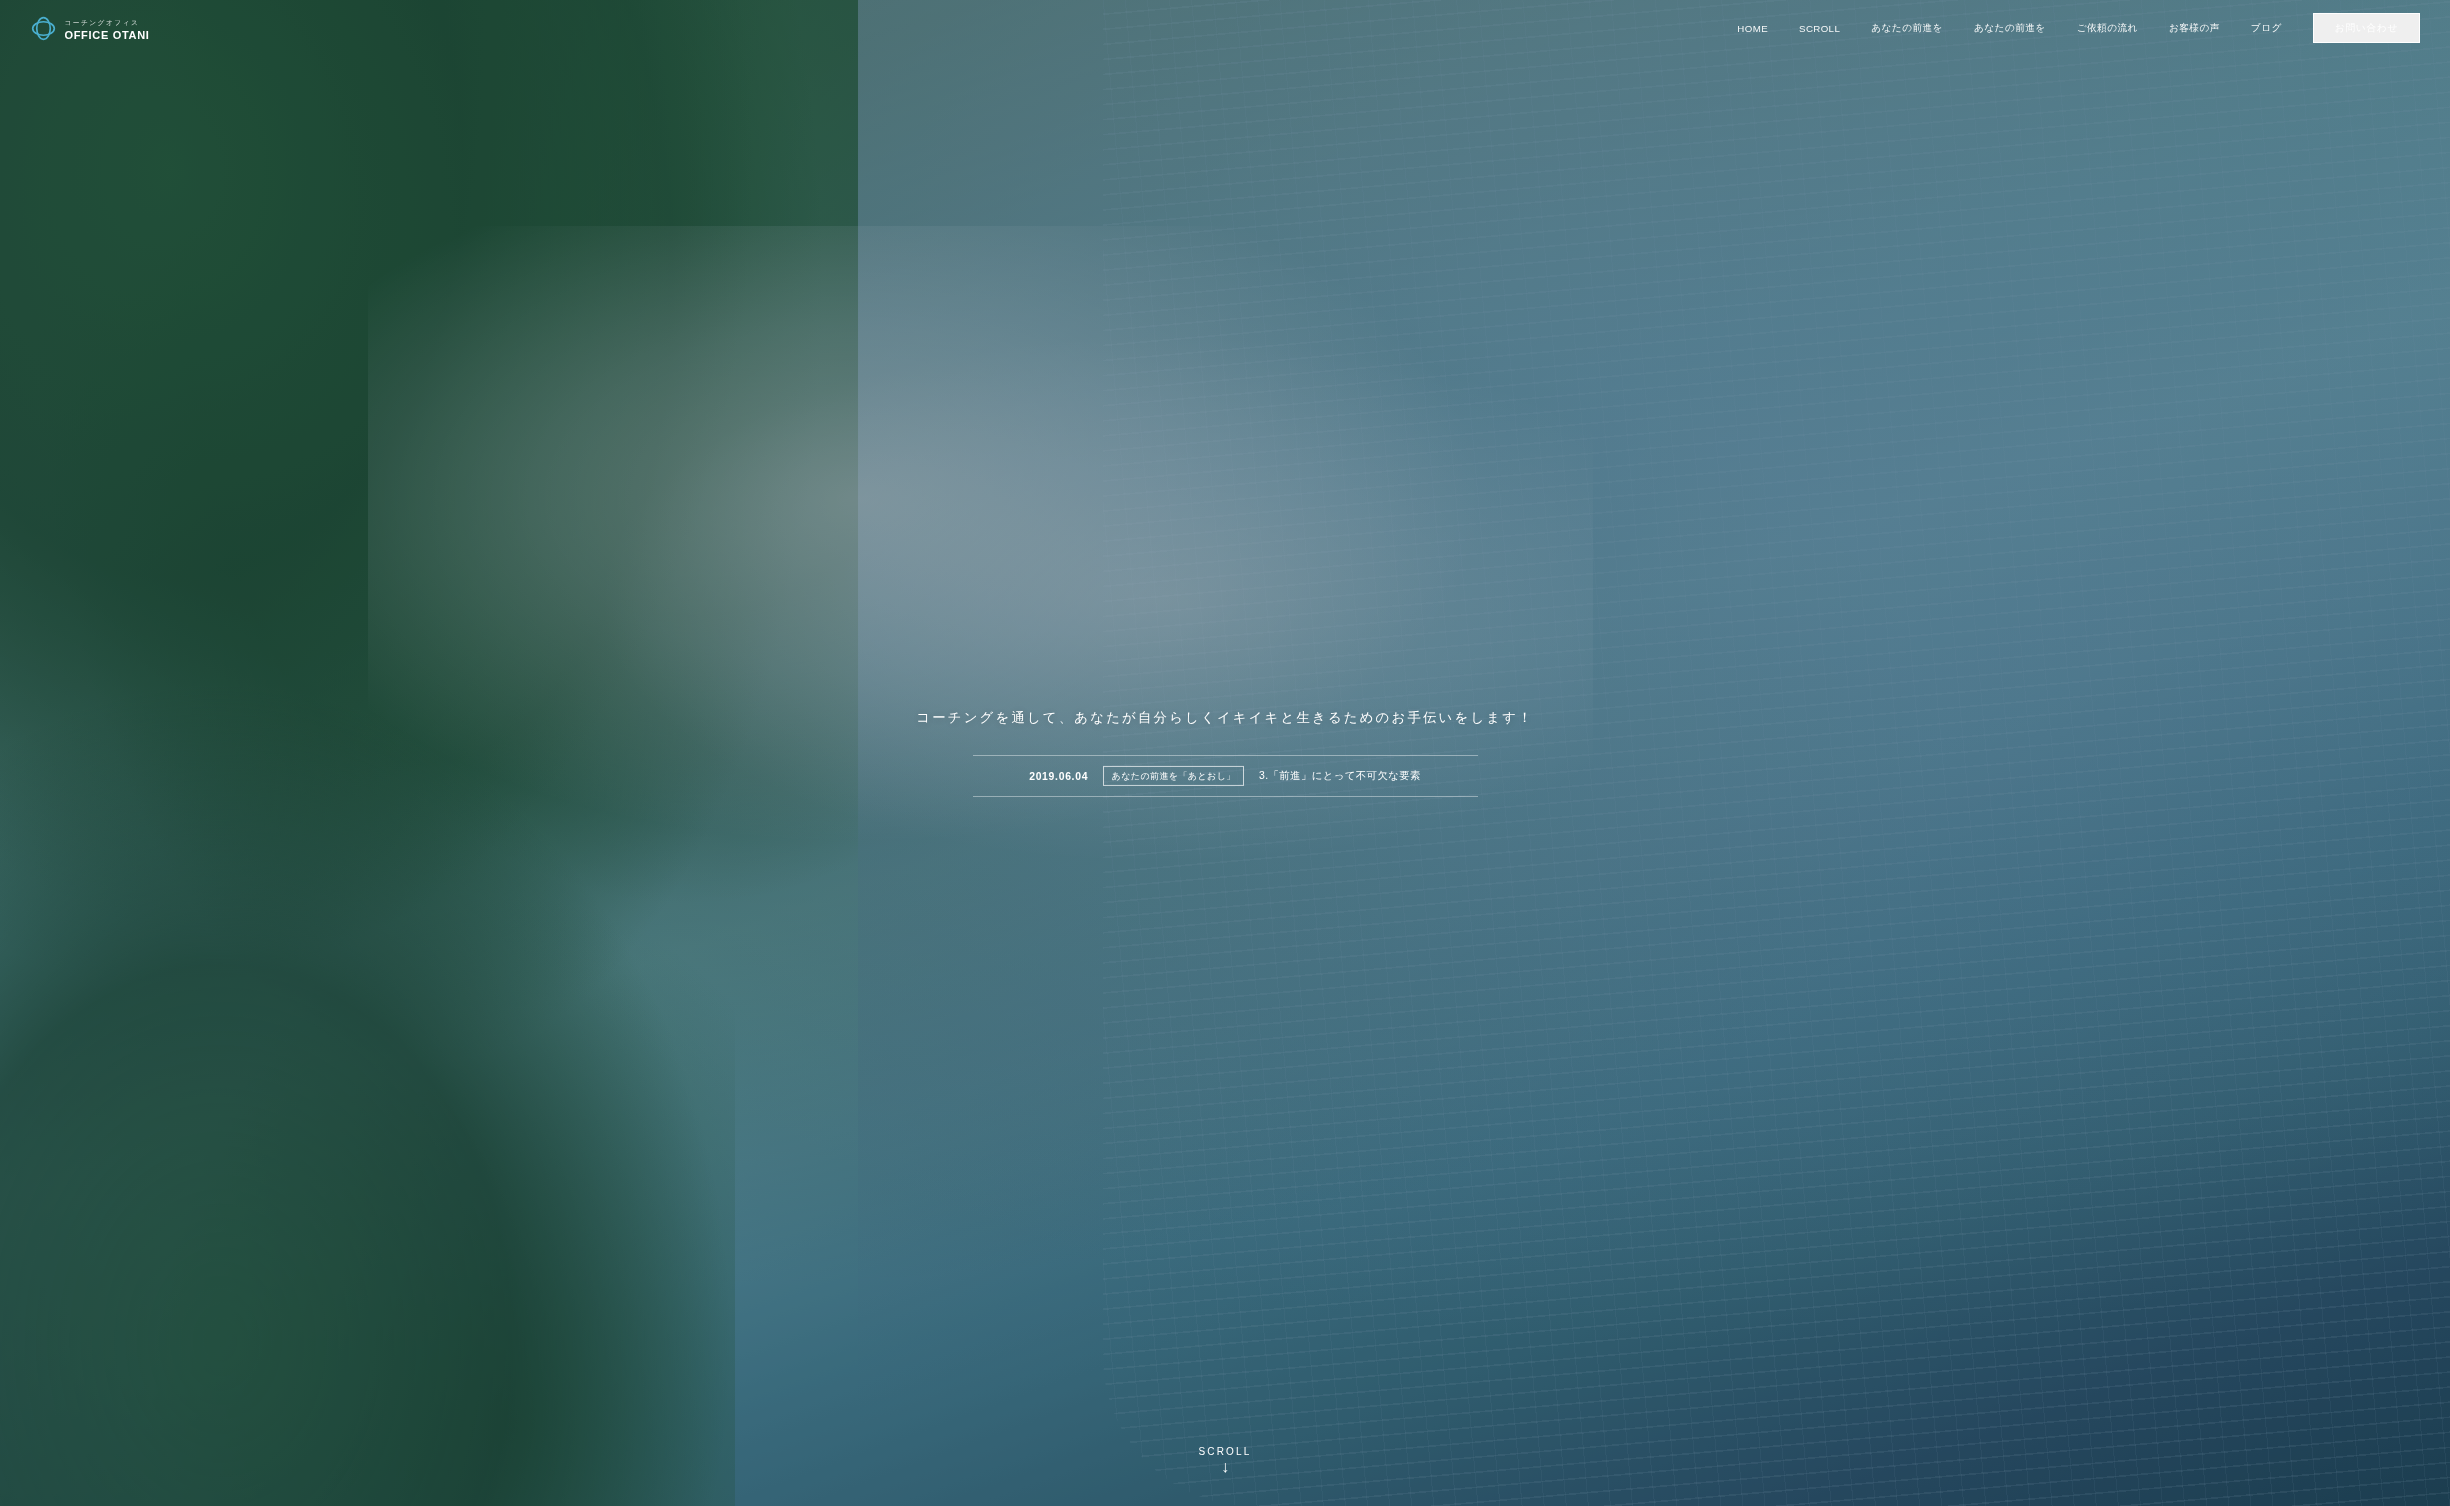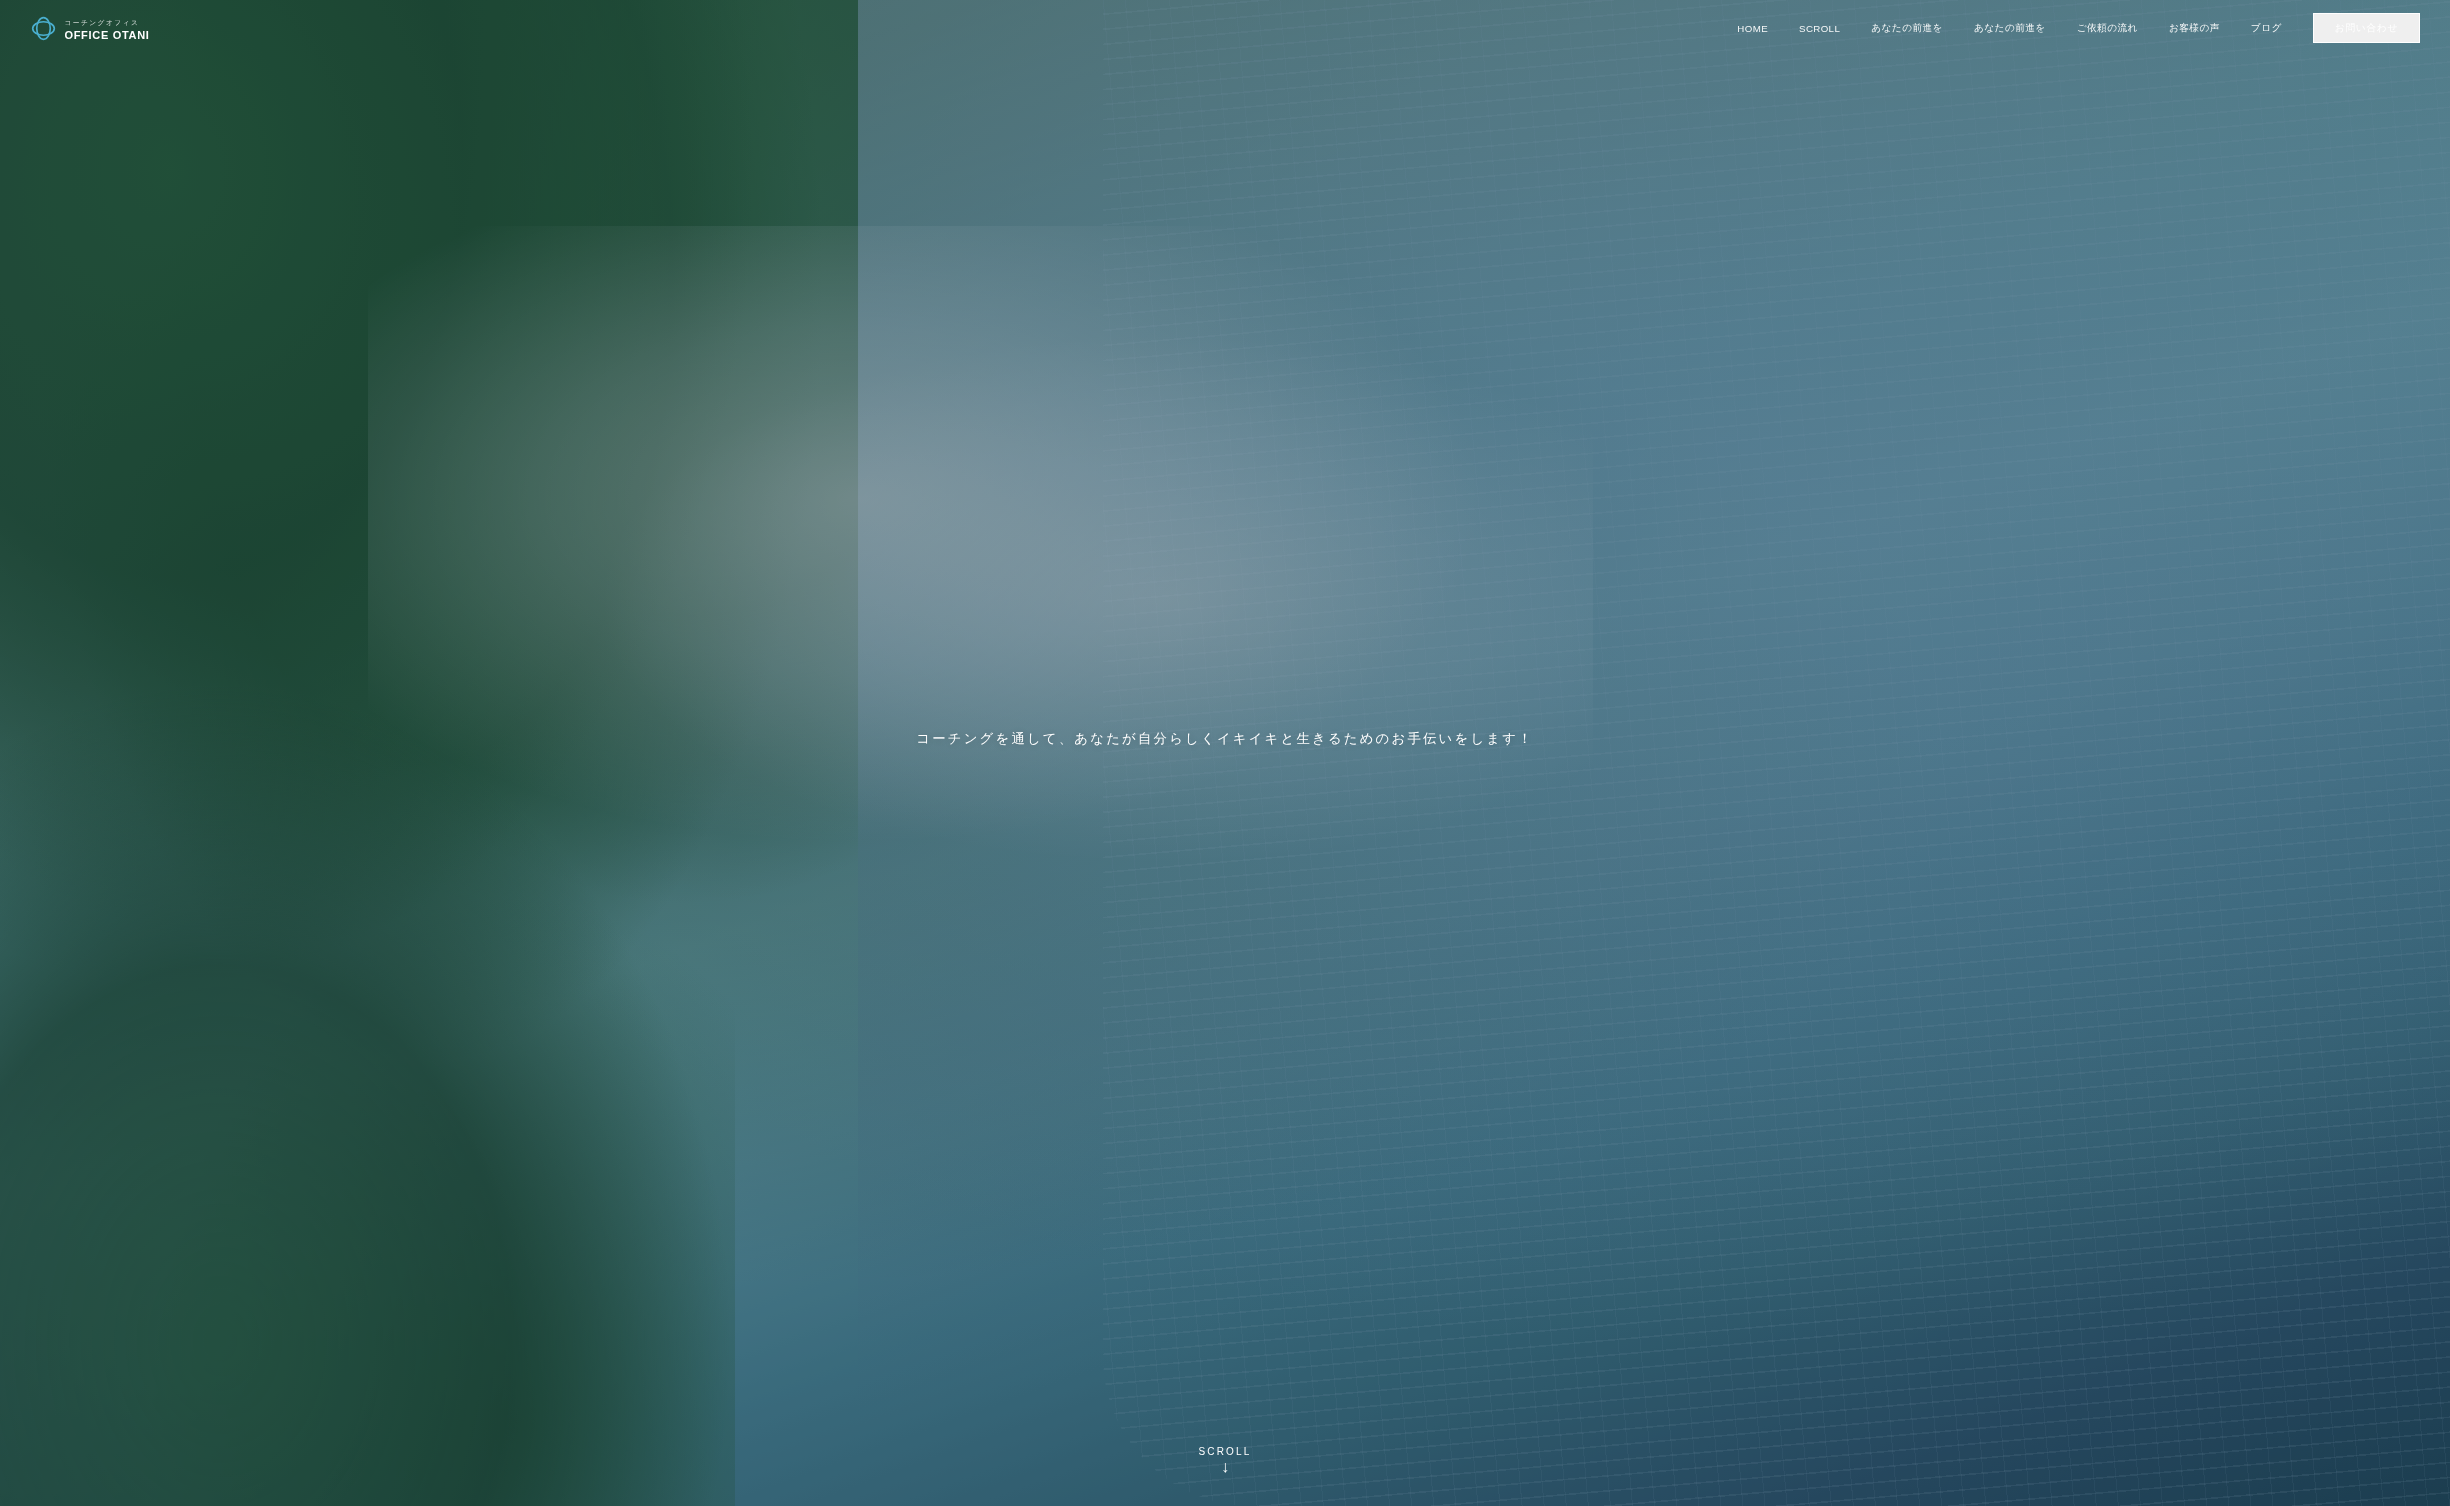--- a/index.html
+++ b/index.html
@@ -309,20 +309,25 @@
       <a class="nav-item">ご依頼の流れ</a>
       <a class="nav-item">お客様の声</a>
       <a class="nav-item">ブログ</a>
       <button class="nav-contact">お問い合わせ</button>
     </nav>
   </header>
 
   <div class="hero-content">
     <p class="hero-subtitle">コーチングを通して、あなたが自分らしくイキイキと生きるためのお手伝いをします！</p>
 
+    <div class="news-bar">
+      <span class="news-date">2019.06.04</span>
+      <span class="news-tag">あなたの前進を「あとおし」</span>
+      <span class="news-title">3.「前進」にとって不可欠な要素</span>
+    </div>
   </div>
 
   <div class="scroll-indicator">
     <span class="scroll-text">SCROLL</span>
     <span class="scroll-arrow">↓</span>
   </div>
 </div>
 
 
 </body></html>

